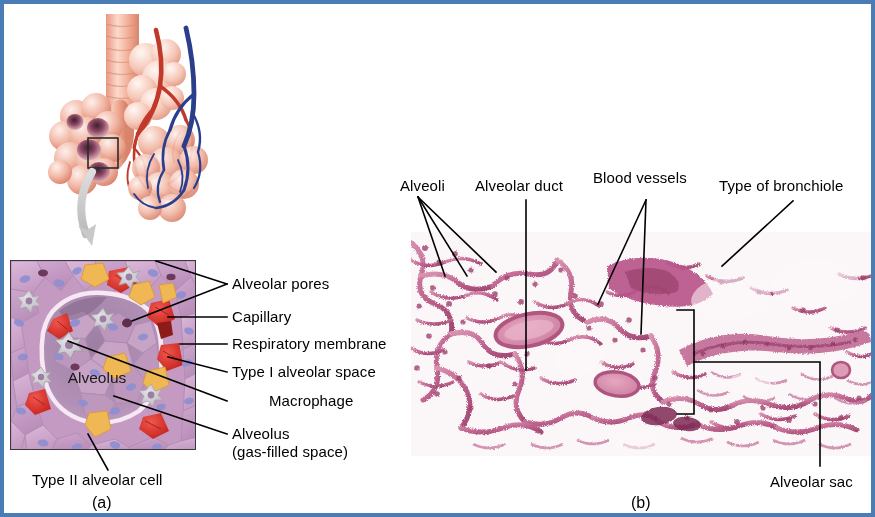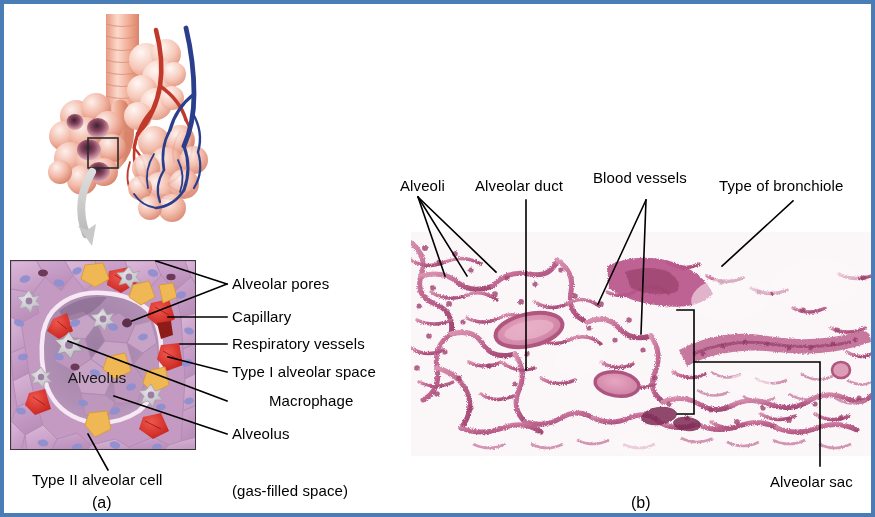--- a/index.html
+++ b/index.html
@@ -568,28 +568,28 @@
           <path d="M673 306 L690 306 L690 410 L673 410"></path>
           <path d="M690 358 L816 358 L816 462"></path>
         </g>
       </g>
     </svg>
 
     <div class="lbl" style="left:228px;top:272px;">Alveolar pores</div>
 
     <div class="lbl" style="left:228px;top:305px;">Capillary</div>
 
-    <div class="lbl" style="left:228px;top:332px;">Respiratory vessels</div>
+    <div class="lbl" style="left:228px;top:332px;">Respiratory membrane</div>
 
     <div class="lbl" style="left:228px;top:360px;">Type I alveolar space</div>
 
     <div class="lbl" style="left:228px;top:389px;margin-left:37px;">Macrophage</div>
 
     <div class="lbl" style="left:228px;top:422px;">Alveolus</div>
-    <div class="lbl" style="left:228px;top:440px;margin-top:39px;">(gas-filled space)</div>
+    <div class="lbl" style="left:228px;top:440px;">(gas-filled space)</div>
 
     <div class="lbl" style="left:28px;top:468px;">Type II alveolar cell</div>
 
     <div class="panel-id" style="left:88px;top:490px;">(a)</div>
 
     <div class="lbl" style="left:396px;top:174px;">Alveoli</div>
 
     <div class="lbl" style="left:471px;top:174px;">Alveolar duct</div>
 
     <div class="lbl" style="left:589px;top:166px;">Blood vessels</div>

